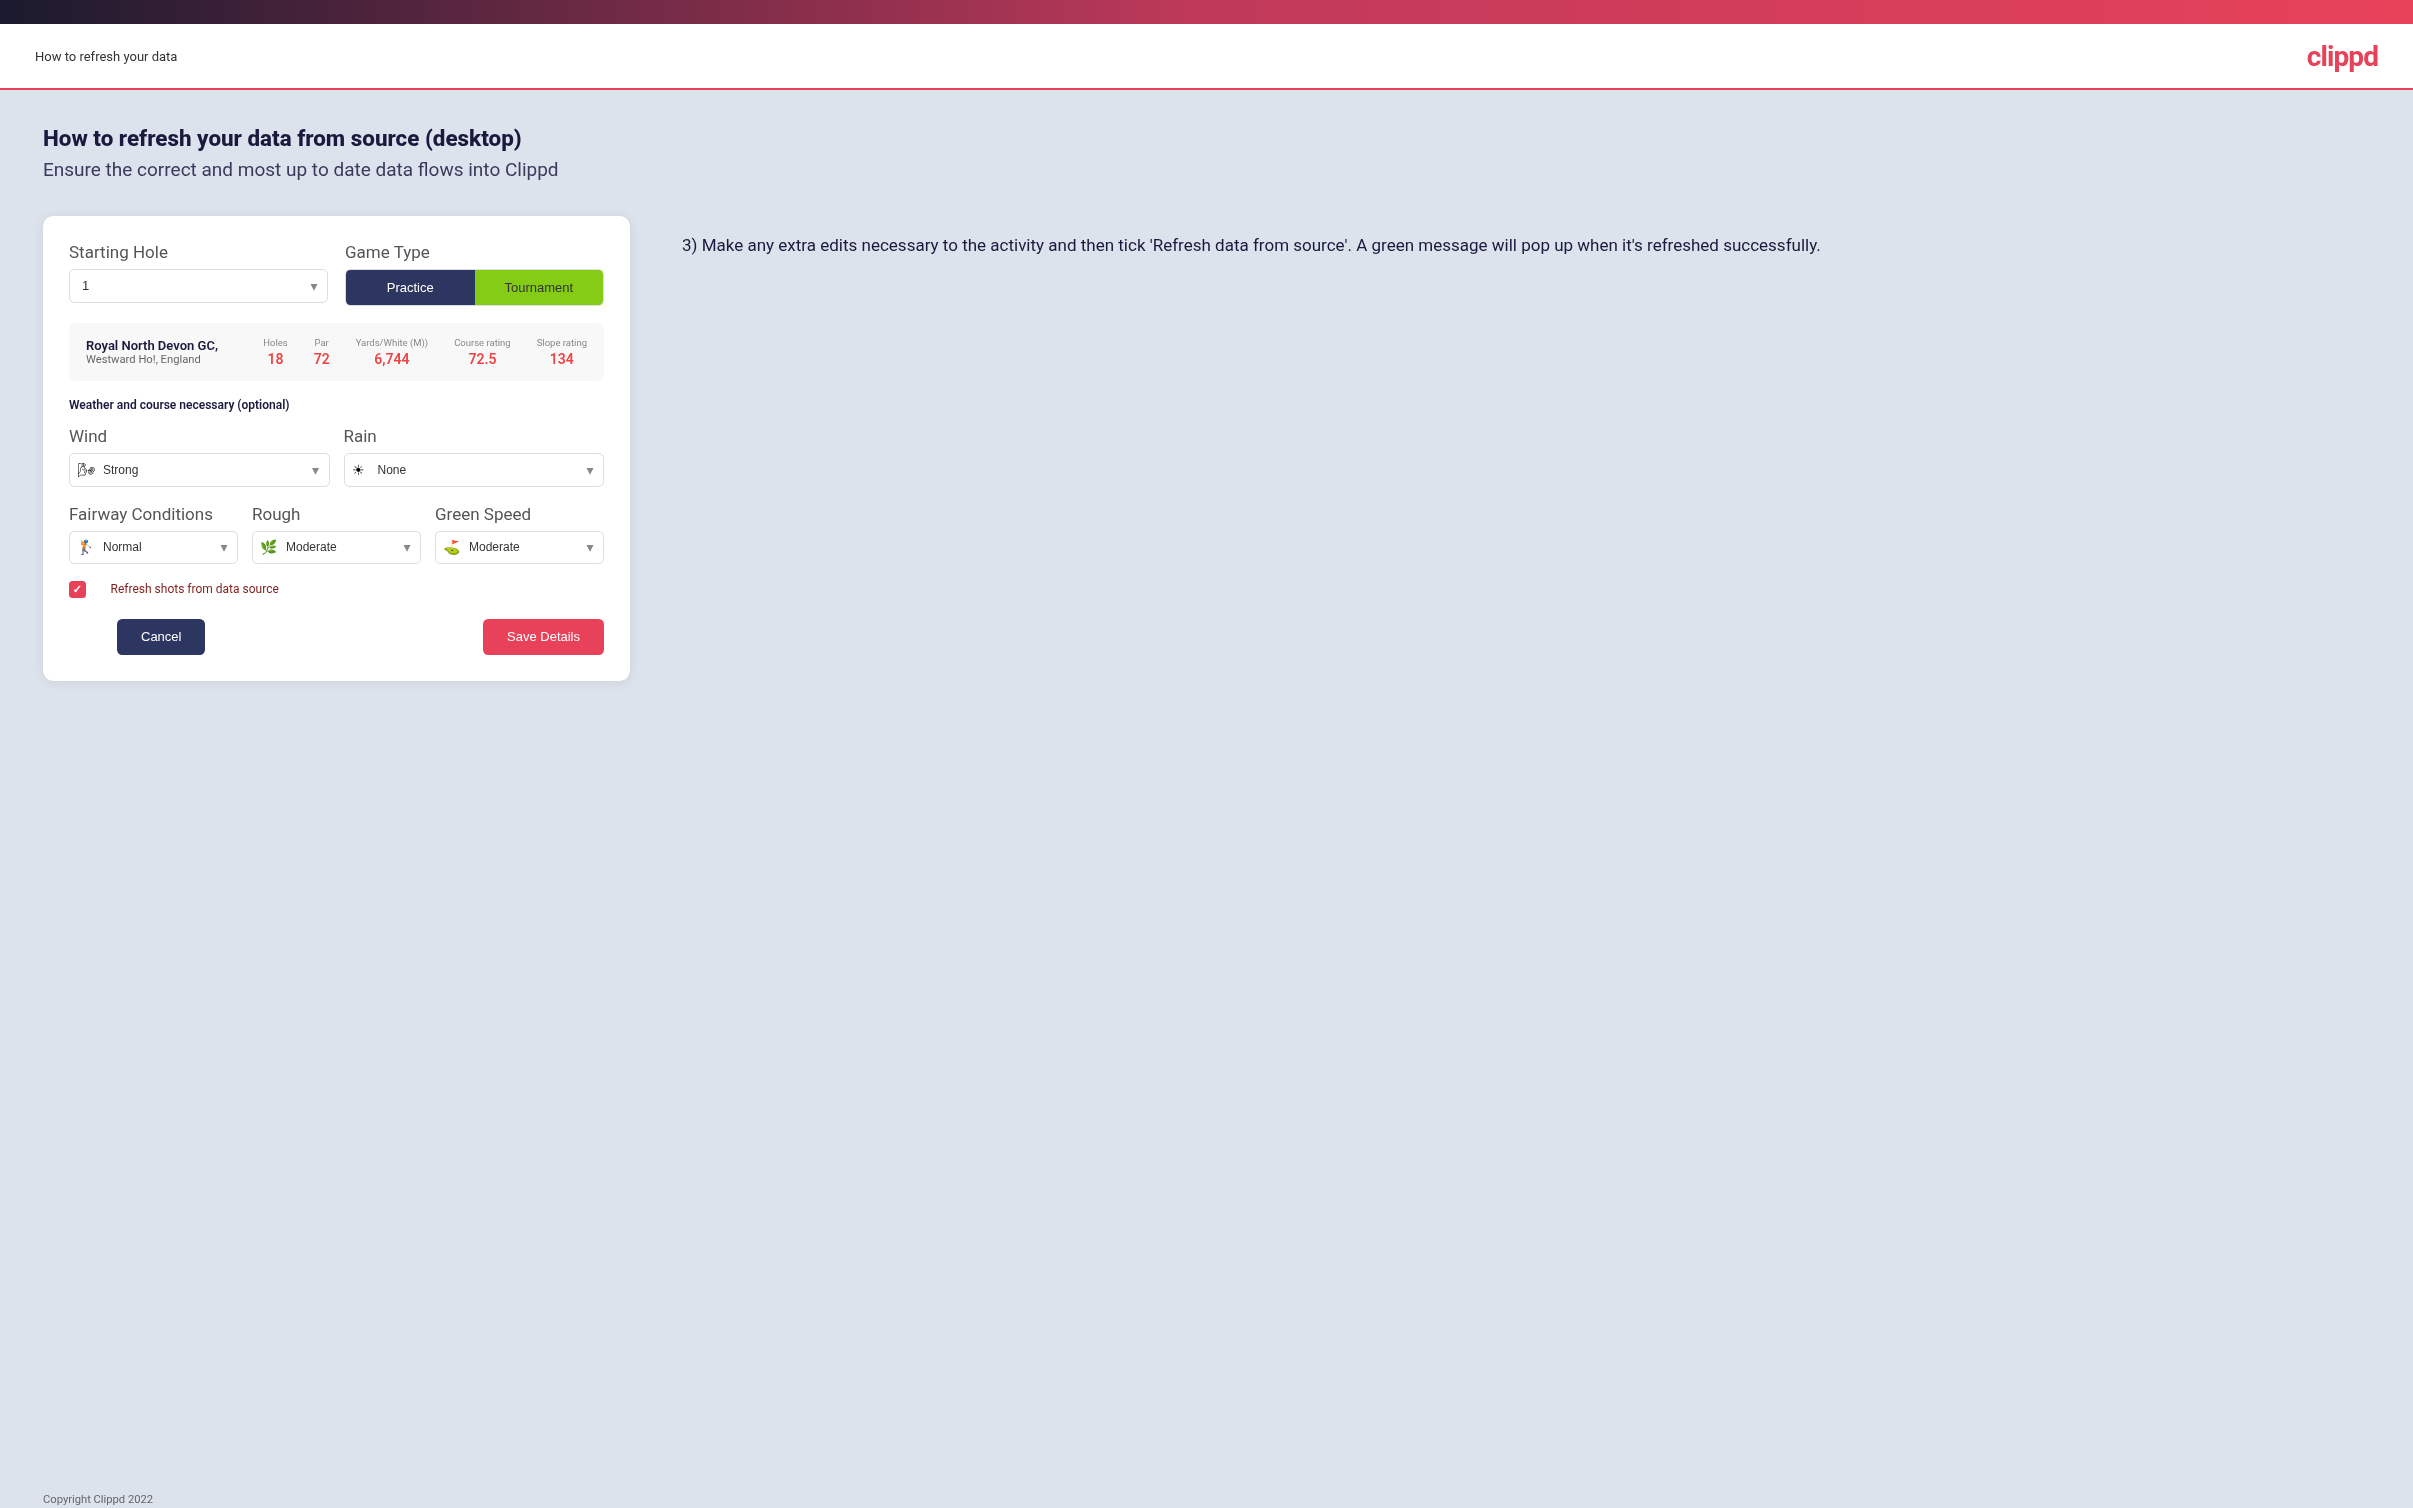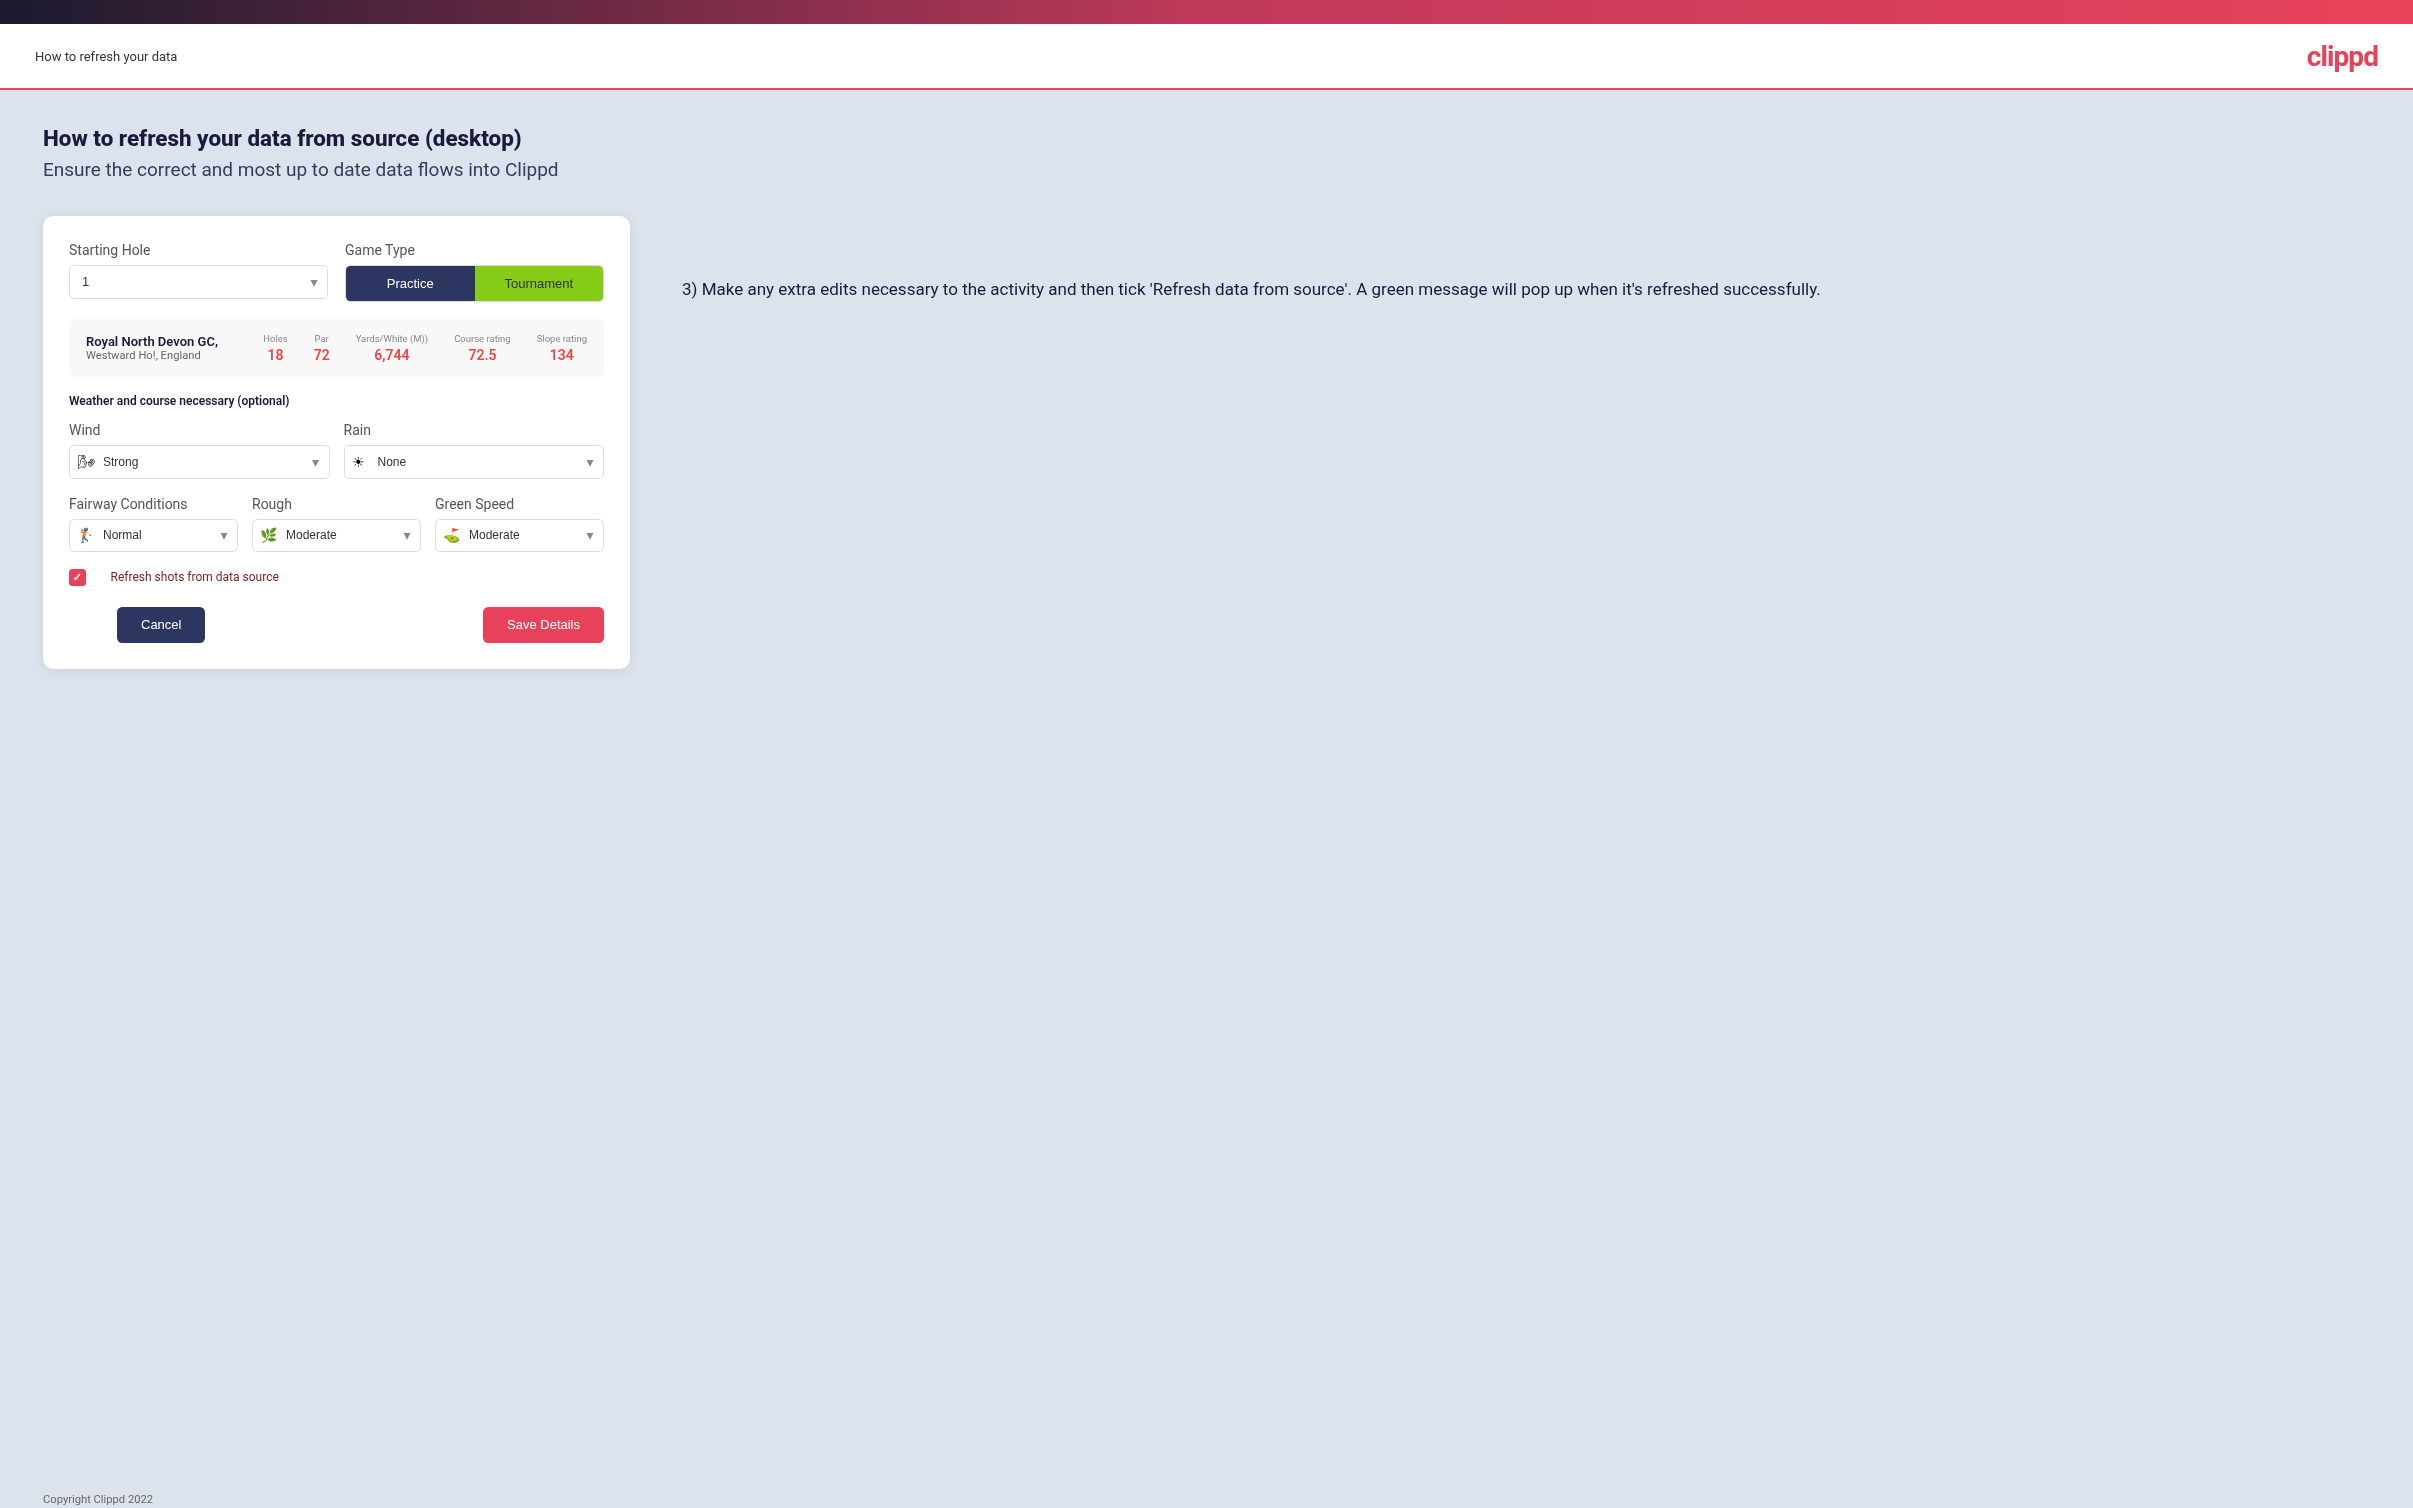--- a/index.html
+++ b/index.html
@@ -62,21 +62,21 @@
     }
     .form-row {
       display: flex;
       gap: 17px;
       margin-bottom: 17px;
     }
     .form-group {
       flex: 1;
     }
     .form-label {
-      font-size: 14px;
+      font-size: 17px;
       color: #555;
       margin-bottom: 7px;
       display: block;
       font-weight: 400;
     }
     .select-wrapper {
       position: relative;
     }
     .select-wrapper::after {
       content: '▾';
@@ -260,21 +260,20 @@
     }
     .side-text {
       flex: 1;
       padding-top: 17px;
     }
     .side-text-content {
       font-size: 17px;
       line-height: 1.5;
       color: #1a1a3e;
       font-weight: 400;
-      margin-top: 44px;
     }
     .footer {
       background: #dde3ec;
       padding: 14px 43px;
       font-size: 11.2px;
       color: #666;
     }
     .divider {
       height: 0.9px;
       background: #e8425a;

